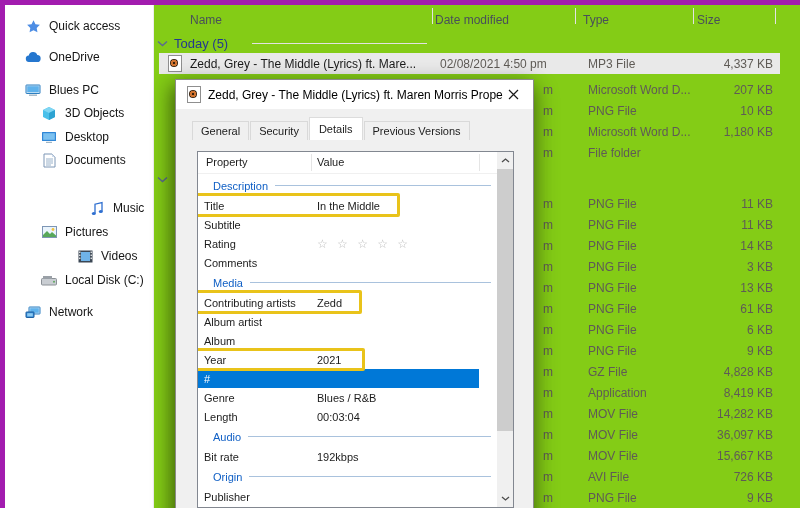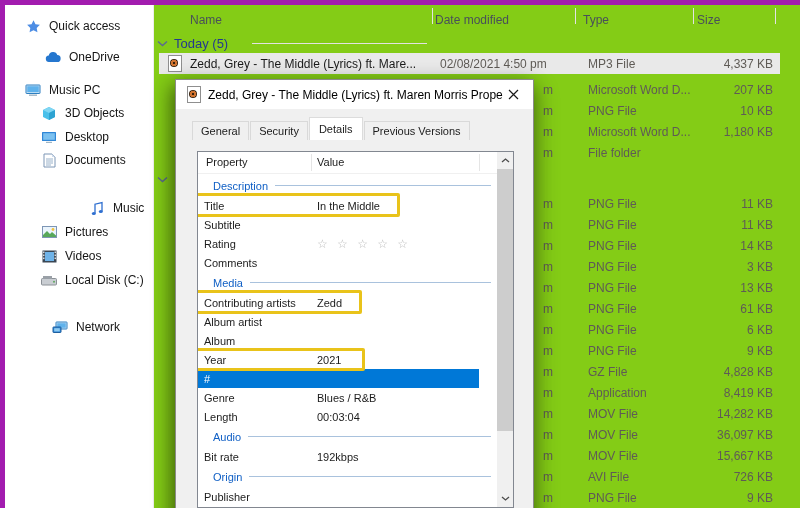--- a/index.html
+++ b/index.html
@@ -74,37 +74,37 @@
 
   <div id="sidebar">
       <div class="side-item lvl0" style="top: 10px;">
         <span class="sicon">
           <svg width="15" height="15" viewBox="0 0 16 16">
             <path d="M8 1.2l2.1 4.3 4.7.7-3.4 3.3.8 4.7L8 12l-4.2 2.2.8-4.7L1.2 6.2l4.7-.7z" fill="#4d8de4"></path>
           </svg>
         </span>
         <span>Quick access</span>
       </div>
-      <div class="side-item lvl0" style="top: 41px; margin-left: 20px;">
+      <div class="side-item lvl0" style="top: 41px;">
         <span class="sicon">
           <svg width="16" height="12" viewBox="0 0 16 12">
             <path d="M4.2 11a3.2 3.2 0 0 1-.4-6.4A4.4 4.4 0 0 1 12.3 4 3 3 0 0 1 12 11z" fill="#2577cf"></path>
           </svg>
         </span>
         <span>OneDrive</span>
       </div>
       <div class="side-item lvl0" style="top: 74px;">
         <span class="sicon">
           <svg width="16" height="14" viewBox="0 0 16 14">
             <rect x="1" y="2" width="14" height="8.5" rx="0.5" fill="#cfe6f7" stroke="#2d7fc1"></rect>
             <rect x="2.2" y="3.2" width="11.6" height="6" fill="#5fb2ec"></rect>
             <rect x="4" y="11.5" width="8" height="1.4" fill="#9fb6c6"></rect>
           </svg>
         </span>
-        <span>Music PC</span>
+        <span>Blues PC</span>
       </div>
       <div class="side-item lvl1" style="top: 97px;">
         <span class="sicon">
           <svg width="14" height="15" viewBox="0 0 14 15">
             <path d="M7 1l6 3v7l-6 3-6-3V4z" fill="#49c0ea"></path>
             <path d="M7 1l6 3-6 3L1 4z" fill="#7fd6f3"></path>
             <path d="M7 7v7l6-3V4z" fill="#2da3d2"></path>
           </svg>
         </span>
         <span>3D Objects</span>
@@ -142,21 +142,21 @@
       <div class="side-item lvl1" style="top: 216px;">
         <span class="sicon">
           <svg width="15" height="12" viewBox="0 0 15 12">
             <rect x="0.5" y="0.5" width="14" height="11" fill="#eaf4fc" stroke="#7d96b5"></rect>
             <path d="M1 9l4-4 3 3 2-2 4 3.5V11H1z" fill="#58a85a"></path>
             <circle cx="11" cy="3.5" r="1.4" fill="#f2c23e"></circle>
           </svg>
         </span>
         <span>Pictures</span>
       </div>
-      <div class="side-item lvl1" style="top: 240px;">
+      <div class="side-item lvl1" style="top: 240px; padding-left: 36px;">
         <span class="sicon">
           <svg width="15" height="13" viewBox="0 0 15 13">
             <rect x="0.5" y="0.5" width="14" height="12" fill="#3b4754"></rect>
             <rect x="3" y="2" width="9" height="9" fill="#6fb3e8"></rect>
             <rect x="1.2" y="1.5" width="1.2" height="1.6" fill="#fff"></rect>
             <rect x="1.2" y="4.5" width="1.2" height="1.6" fill="#fff"></rect>
             <rect x="1.2" y="7.5" width="1.2" height="1.6" fill="#fff"></rect>
             <rect x="12.6" y="1.5" width="1.2" height="1.6" fill="#fff"></rect>
             <rect x="12.6" y="4.5" width="1.2" height="1.6" fill="#fff"></rect>
             <rect x="12.6" y="7.5" width="1.2" height="1.6" fill="#fff"></rect>
@@ -167,21 +167,21 @@
       <div class="side-item lvl1" style="top: 264px;">
         <span class="sicon">
           <svg width="16" height="11" viewBox="0 0 16 11">
             <rect x="0.5" y="3.5" width="15" height="6.5" rx="1" fill="#c9cdd2" stroke="#8b9096"></rect>
             <rect x="2" y="1" width="9" height="3" fill="#9aa0a7"></rect>
             <circle cx="13" cy="6.7" r="1" fill="#5fa75f"></circle>
           </svg>
         </span>
         <span>Local Disk (C:)</span>
       </div>
-      <div class="side-item lvl0" style="top: 311px; padding-left: 27px;">
+      <div class="side-item lvl0" style="top: 296px;">
         <span class="sicon">
           <svg width="16" height="13" viewBox="0 0 16 13">
             <rect x="4" y="1" width="11" height="7" rx="0.5" fill="#cfe6f7" stroke="#2d7fc1"></rect>
             <rect x="5.2" y="2.2" width="8.6" height="4.6" fill="#5fb2ec"></rect>
             <rect x="1" y="6" width="8" height="5.5" rx="0.5" fill="#2f86d6" stroke="#1f5f9e"></rect>
             <rect x="2.2" y="7.2" width="5.6" height="3.2" fill="#8ecbf2"></rect>
           </svg>
         </span>
         <span>Network</span>
       </div>

